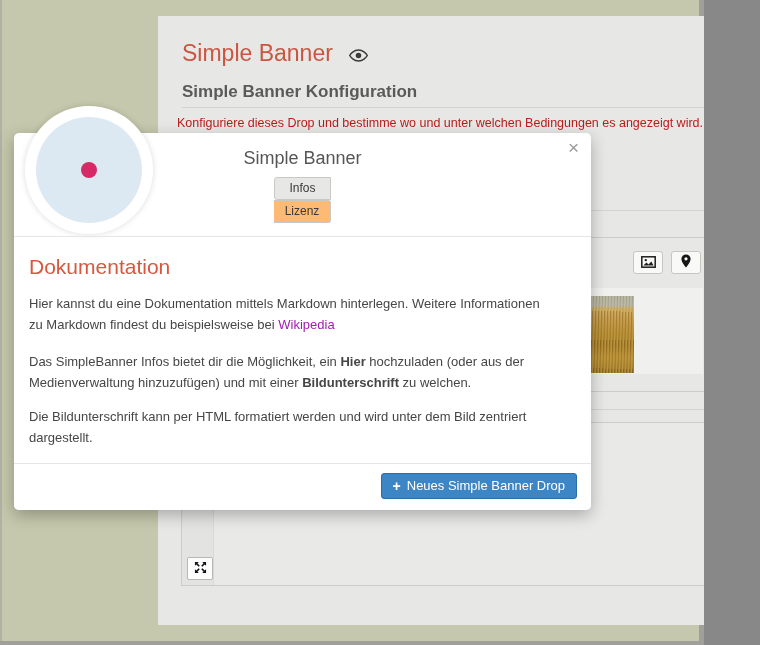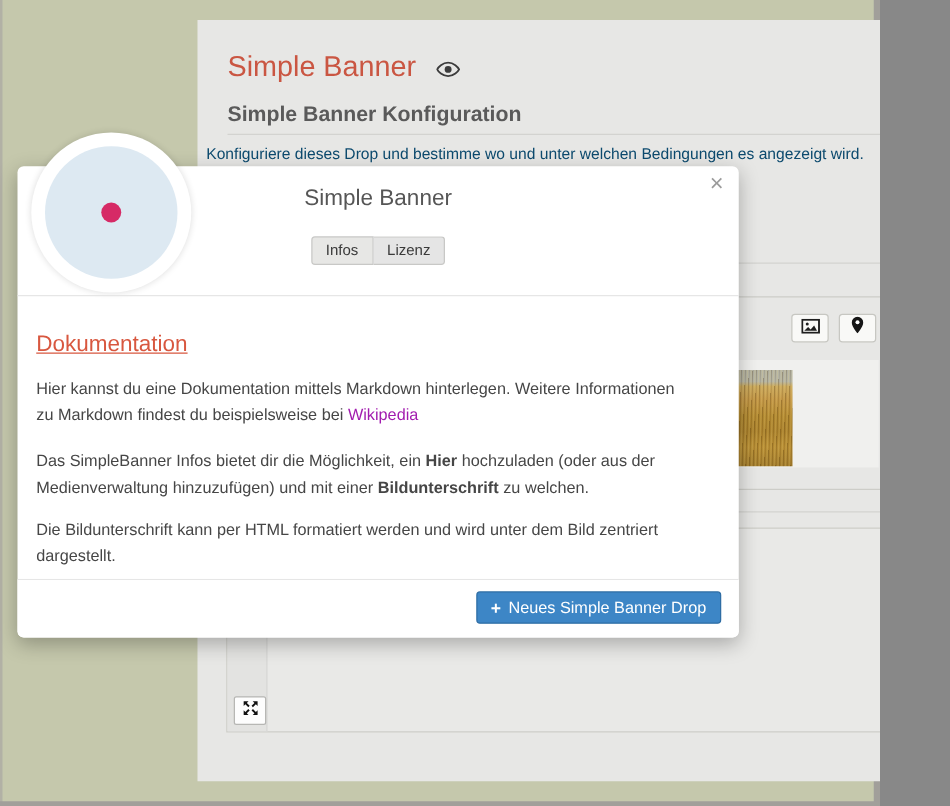--- a/index.html
+++ b/index.html
@@ -13,21 +13,21 @@
   .main-panel { position:absolute; left:158px; top:16px; width:587px; height:609px; background:#e7e7e5; }
   .page-title-row { position:absolute; left:24px; top:24px; display:flex; align-items:center; gap:16px; }
   .page-title { font-size:23px; font-weight:400; color:#ca5642; }
   .eye-wrap { display:inline-flex; margin-top:4px; cursor:pointer; }
   .help-badge { position:absolute; right:27px; top:24px; width:14px; height:14px; border-radius:50%;
     background:#8f8f8d; color:#e7e7e5; font-size:10px; font-weight:bold; display:flex;
     align-items:center; justify-content:center; cursor:pointer; }
   .page-subtitle { position:absolute; left:24px; top:66px; font-size:17px; font-weight:700; color:#5a5a5a; }
   .rule { position:absolute; left:24px; right:18px; border-top:1px solid #d3d3d0; }
   .rule-1 { top:91px; } .rule-2 { top:194px; } .rule-3 { top:393px; }
-  .page-desc { position:absolute; left:7px; top:100px; font-size:12.5px; color:#0c4a6e; }
+  .page-desc { position:absolute; left:19px; top:100px; font-size:12.5px; color:#b91c1c; }
 
   .media-panel { position:absolute; left:23px; top:221px; width:543px; height:155px; border:1px solid #cdcdc8; }
   .icon-btn { position:absolute; top:13px; width:30px; height:23px; background:#f9f9f7;
     border:1px solid #c7c7c2; border-radius:3px; display:flex; align-items:center; justify-content:center; cursor:pointer; }
   .icon-btn.img { left:451px; } .icon-btn.pin { left:489px; }
   .media-whitebox { position:absolute; left:20px; right:20px; top:50px; height:86px; background:#f0f0ee; }
   .thumb { position:absolute; left:372px; top:58px; width:80px; height:77px;
     background-image:
       repeating-linear-gradient(92deg, rgba(70,45,5,0.28) 0px, rgba(70,45,5,0) 1px, rgba(255,228,140,0.20) 2px, rgba(0,0,0,0) 3px),
       linear-gradient(180deg, #b2b2a4 0%, #b2b2a4 12%, #c8a75c 17%, #c09445 30%, #b0872f 48%, #a87f2b 64%, #b58b32 80%, #9e782a 100%);
@@ -43,27 +43,27 @@
   .modal { position:absolute; left:14px; top:133px; width:577px; height:377px; background:#fff;
     border-radius:5px; box-shadow:0 5px 16px rgba(0,0,0,0.28); }
   .logo { position:absolute; left:11px; top:-27px; width:128px; height:128px; border-radius:50%;
     background:#fff; box-shadow:0 0 6px rgba(0,0,0,0.14); }
   .logo-inner { position:absolute; left:11px; top:11px; width:106px; height:106px; border-radius:50%; }
   .logo-dot { position:absolute; left:56px; top:56px; width:16px; height:16px; border-radius:50%; }
 
   .modal-header { position:relative; height:104px; border-bottom:1px solid #e6e6e6; text-align:center; }
   .modal-close { position:absolute; top:2px; right:12px; font-size:19px; line-height:1.4; color:#9b9b9b; cursor:pointer; }
   .modal-title { padding-top:15px; font-size:18px; font-weight:400; color:#565656; }
-  .tab-group { display:inline-flex; margin-top:20px; }
-  .tab { font-size:12px; color:#3a3a3a; padding:3px 11px 4px; border:1px solid #c8c8c6; background:#e5e5e5; cursor:pointer; }
+  .tab-group { display:inline-flex; margin-top:8px;flex-direction:column; }
+  .tab { font-size:12px; color:#3a3a3a; padding:3px 11px 4px; border:1px solid #c8c8c6; background:#fdba74; cursor:pointer; }
   .tab.active { background:#e7e7e5; border-radius:3px 0 0 3px; }
   .tab.inactive { border-left:none; border-radius:0 3px 3px 0; }
 
   .modal-body { padding:10px 15px 0; }
-  .doc-heading { font-size:18px; font-weight:400; margin-top:18px;text-decoration:underline; }
+  .doc-heading { font-size:21px; font-weight:400; margin-top:8px; }
   .modal-body p { font-size:13px; color:#464646; line-height:1.62; max-width:512px; }
   .p-doc { margin-top:14px; }
   .settings-heading { margin-top:25px; font-size:19px; font-weight:400; color:#464646;
     padding-bottom:9px; border-bottom:1px solid #ededeb; }
   .p-set1 { margin-top:16px; }
   .p-set2 { margin-top:13px; max-width:560px; }
   .wiki-link { text-decoration:none; cursor:pointer; }
 
   .modal-footer { position:absolute; left:0; right:0; bottom:0; height:47px; border-top:1px solid #e6e6e6;
     border-radius:0 0 5px 5px; background:#fff; }

